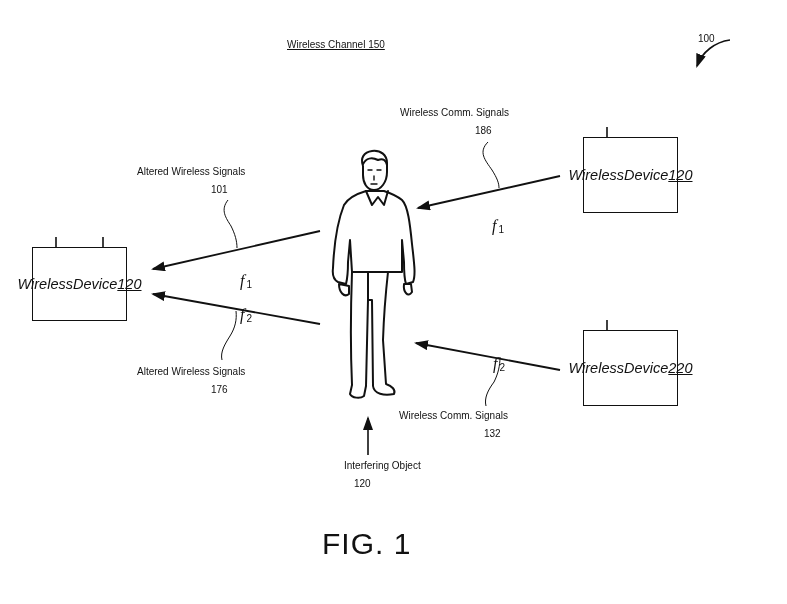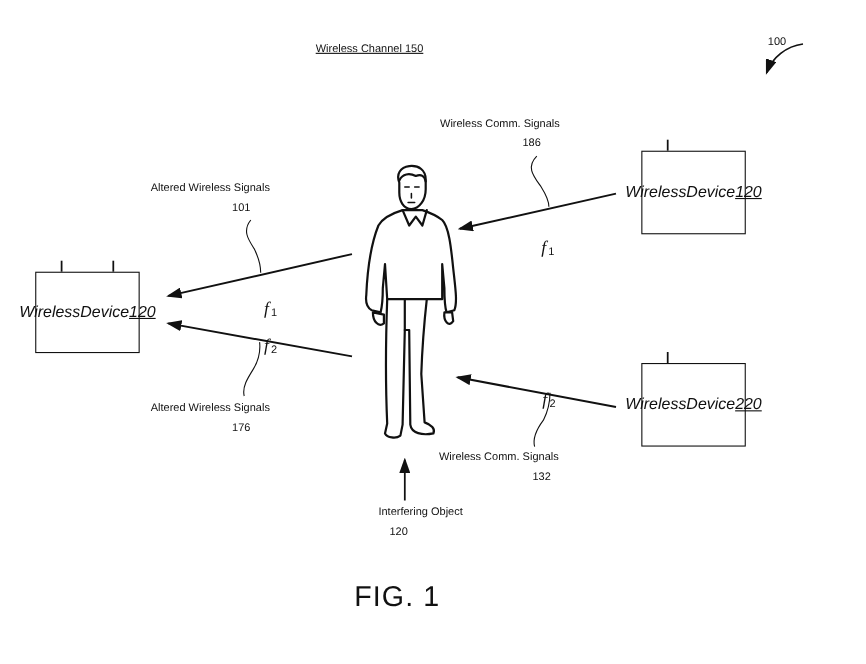--- a/index.html
+++ b/index.html
@@ -6,21 +6,21 @@
   body { width:787px; height:604px; position:relative; overflow:hidden;
          font-family:"Liberation Sans", sans-serif; color:#111; }
   .txt { position:absolute; font-size:10px; text-align:center; white-space:nowrap; line-height:18px; }
   .ul { text-decoration:underline; }
   .box { position:absolute; border:1.6px solid #111; background:#fff; box-sizing:border-box;
          display:flex; align-items:center; justify-content:center;
          font-size:14.5px; line-height:19px; text-align:center;font-style:italic; }
   svg#drawing { position:absolute; left:0; top:0; }
   .freq { position:absolute; font-family:"Liberation Serif", serif; font-style:italic; font-size:16px;margin-top:20px; }
   .freq sub { font-style:normal; font-family:"Liberation Sans", sans-serif; font-size:10px; vertical-align:-2px; margin-left:2px; }
-  .fig { position:absolute; font-size:26px; letter-spacing:1px; }
+  .fig { position:absolute; font-size:30px; letter-spacing:1px; }
 </style>
 </head>
 <body>
 
 <svg id="drawing" width="787" height="604" viewBox="0 0 787 604">
   <defs>
     <marker id="ah" markerWidth="14" markerHeight="10" refX="12" refY="5" orient="auto" markerUnits="userSpaceOnUse">
       <path d="M0,0 L14,5 L0,10 Z" fill="#111"></path>
     </marker>
   </defs>

